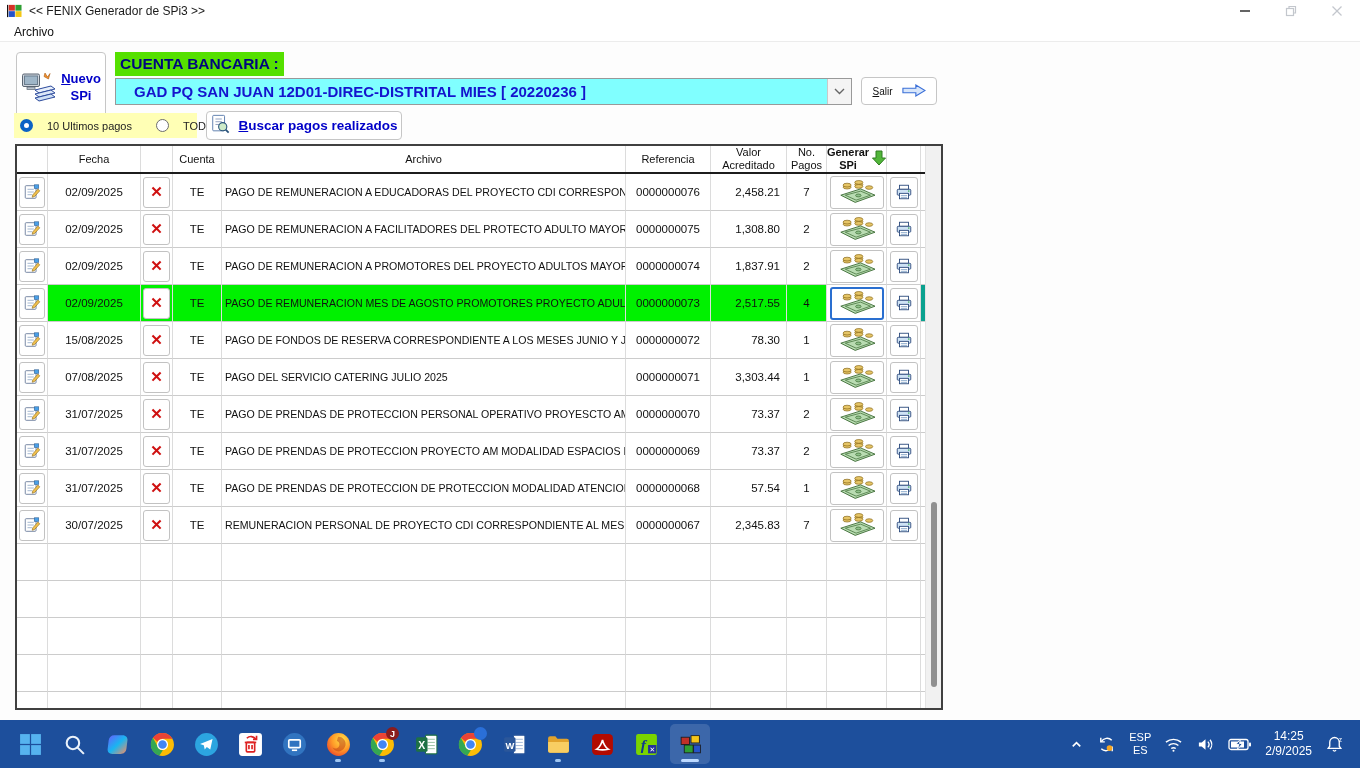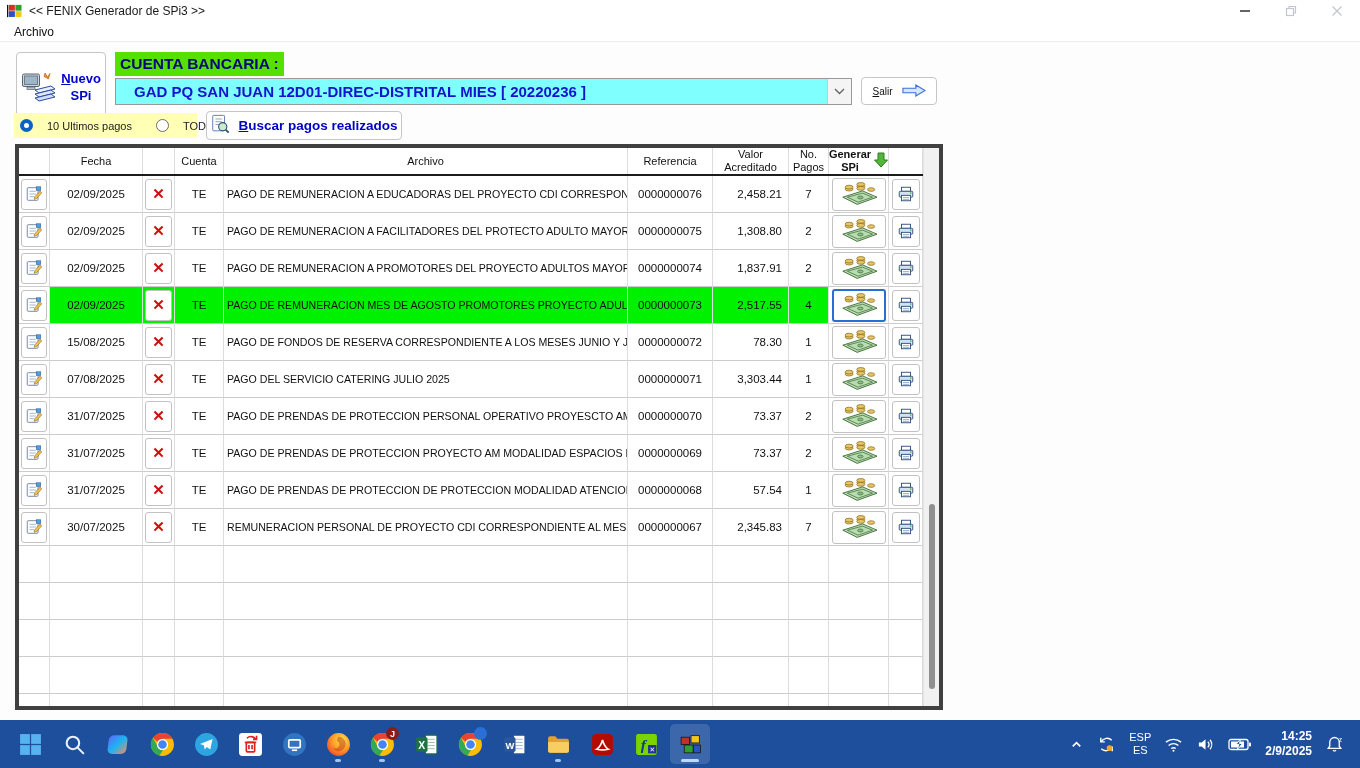--- a/index.html
+++ b/index.html
@@ -34,21 +34,21 @@
   .dropdown-text{flex:1; display:flex; align-items:center; padding-left:18px; color:#1414cd; font-weight:bold; font-size:15px; white-space:nowrap; overflow:hidden;}
   .dropdown-chevron{width:24px; border-left:1px solid #c9c9c9; background:#f4f4f4; display:flex; align-items:center; justify-content:center; color:#555;}
   .btn-salir{position:absolute; left:861px; top:35px; width:76px; height:28px; display:flex; align-items:center; justify-content:center; gap:9px; font-size:10px; color:#111;}
   .radio-panel{position:absolute; left:14px; top:71px; width:183px; height:25px; background:#ffffb5;
     display:flex; align-items:center; font-size:11px; color:#222; padding:0 6px; gap:14px;}
   .radio{width:13px; height:13px; border-radius:50%; background:#fff; border:1px solid #6d6d6d; flex:0 0 auto;}
   .radio.on{border:4px solid #0b63c5;}
   .radio-lbl{margin-right:10px; white-space:nowrap;}
   .btn-buscar{position:absolute; left:206px; top:69px; width:196px; height:29px; display:flex; align-items:center; justify-content:center; gap:8px; color:#0000c8; font-weight:bold; font-size:13.5px;}
   
-  .tablebox{position:absolute; left:15px; top:102px; width:928px; height:566px; border:4px solid #404040; background:#701a75; display:flex; overflow:hidden;}
+  .tablebox{position:absolute; left:15px; top:102px; width:928px; height:566px; border:2px solid #404040; background:#701a75; display:flex; overflow:hidden;}
   .gridcol{width:910px; overflow:hidden;}
   .grid-row{display:grid; grid-template-columns:31px 93px 32px 49px 404px 85px 76px 40px 60px 34px 6px; height:37px;}
   .header-row{height:28px; border-bottom:2px solid #1c1c1c;}
   .gc{border-right:1px solid #dcdcdc; border-bottom:1px solid #cccccc; display:flex; align-items:center; justify-content:center; overflow:hidden; background:#fff; font-size:11.5px;}
   .header-row .gc{border-bottom:none; font-size:11px; line-height:1.15; text-align:center; color:#111;}
   .h-generar{font-weight:bold; gap:3px;}
   .two-line{display:flex; flex-direction:column; align-items:center;}
   .c-detalle{justify-content:flex-start; padding-left:3px; font-size:10.6px; white-space:nowrap;}
   .c-valor{justify-content:flex-end; padding-right:6px;}
   .c-fill{border-right:none;}
@@ -68,21 +68,21 @@
   .tb-icons{display:flex; align-items:center; gap:4px;}
   .tb-slot{position:relative; width:40px; height:40px; border-radius:5px; display:flex; align-items:center; justify-content:center;}
   .tb-slot svg{width:25px; height:25px;}
   .tb-slot.active{background:rgba(255,255,255,0.14);}
   .tb-slot.running::after{content:""; position:absolute; bottom:2px; left:17px; width:6px; height:3px; border-radius:2px; background:#9fc6f2;}
   .tb-slot.active::after{content:""; position:absolute; bottom:2px; left:11px; width:18px; height:3px; border-radius:2px; background:#bcd9ff;}
   .tb-badge{position:absolute; top:3px; right:3px; min-width:13px; height:13px; border-radius:50%; color:#fff; font-size:9px; font-weight:bold; display:flex; align-items:center; justify-content:center;}
   .tray{margin-left:auto; display:flex; align-items:center; gap:13px; color:#fff; padding-right:6px;}
   .tray svg{display:block;}
   .tray-lang{font-size:11px; line-height:1.2; text-align:center;}
-  .tray-clock{font-size:12px; line-height:1.25; text-align:right;font-weight:bold;}
+  .tray-clock{font-size:12px; line-height:1.25; text-align:center;}
 </style>
 </head>
 <body>
 
 <div class="screen">
 
   <div class="titlebar">
     <span class="win-logo">
       <svg viewBox="0 0 18 16" width="16" height="14">
         <rect x="1" y="1" width="1.4" height="14" fill="#111"></rect>

